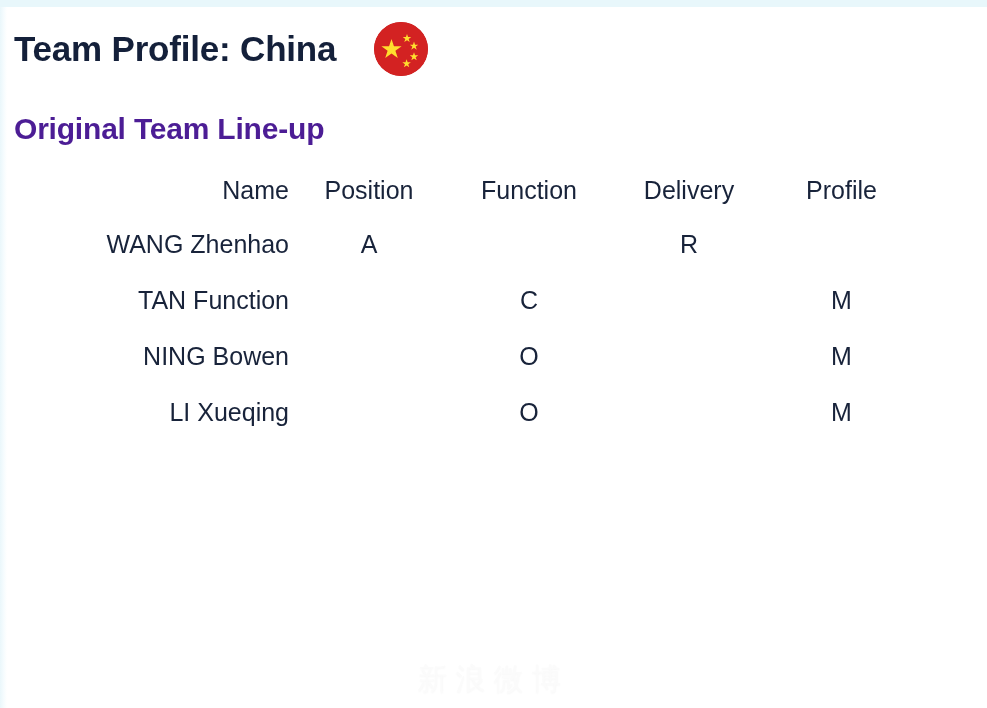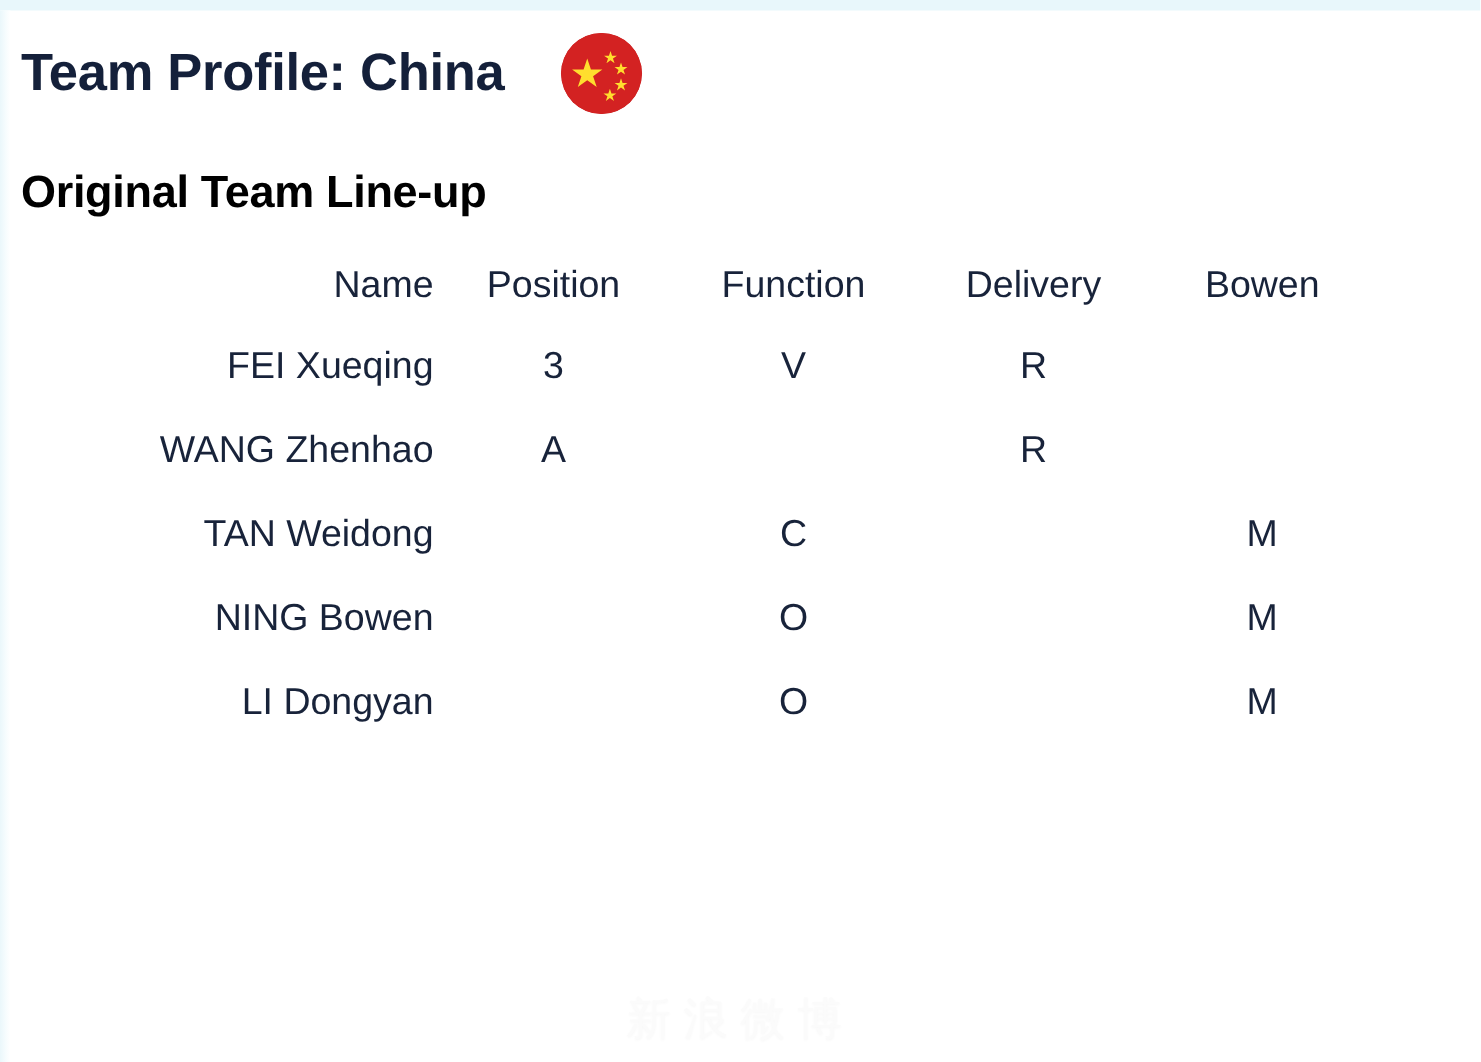--- a/index.html
+++ b/index.html
@@ -65,21 +65,21 @@
     flex: 0 0 auto;
     overflow: hidden;
     box-shadow: inset 0 0 0 1px rgba(0,0,0,0.06);
   }
   .flag-badge svg { display: block; }
 
   
   .section-heading {
     font-size: 30px;
     font-weight: bold;
-    color: #000000;
+    color: #4c1d95;
     letter-spacing: -0.2px;
     margin: 20px 0 0 0;
     height: 46px;
     line-height: 46px;
   }
 
   
   .roster {
     margin-top: 12px;
     width: 900px;
@@ -160,54 +160,47 @@
       <col class="c-function">
       <col class="c-delivery">
       <col class="c-gender">
     </colgroup>
     <thead>
       <tr>
         <th class="h-name">Name</th>
         <th class="h-position">Position</th>
         <th class="h-function">Function</th>
         <th class="h-delivery">Delivery</th>
-        <th class="h-gender">Bowen</th>
+        <th class="h-gender">Profile</th>
       </tr>
     </thead>
     <tbody>
-      <tr>
-        <td class="v-name">FEI Xueqing</td>
-        <td class="v-position">3</td>
-        <td class="v-function">V</td>
-        <td class="v-delivery">R</td>
-        <td class="v-gender"></td>
-      </tr>
       <tr>
         <td class="v-name">WANG Zhenhao</td>
         <td class="v-position">A</td>
         <td class="v-function"></td>
         <td class="v-delivery">R</td>
         <td class="v-gender"></td>
       </tr>
       <tr>
-        <td class="v-name">TAN Weidong</td>
+        <td class="v-name">TAN Function</td>
         <td class="v-position"></td>
         <td class="v-function">C</td>
         <td class="v-delivery"></td>
         <td class="v-gender">M</td>
       </tr>
       <tr>
         <td class="v-name">NING Bowen</td>
         <td class="v-position"></td>
         <td class="v-function">O</td>
         <td class="v-delivery"></td>
         <td class="v-gender">M</td>
       </tr>
       <tr>
-        <td class="v-name">LI Dongyan</td>
+        <td class="v-name">LI Xueqing</td>
         <td class="v-position"></td>
         <td class="v-function">O</td>
         <td class="v-delivery"></td>
         <td class="v-gender">M</td>
       </tr>
     </tbody>
   </table>
 
 </div>
 

